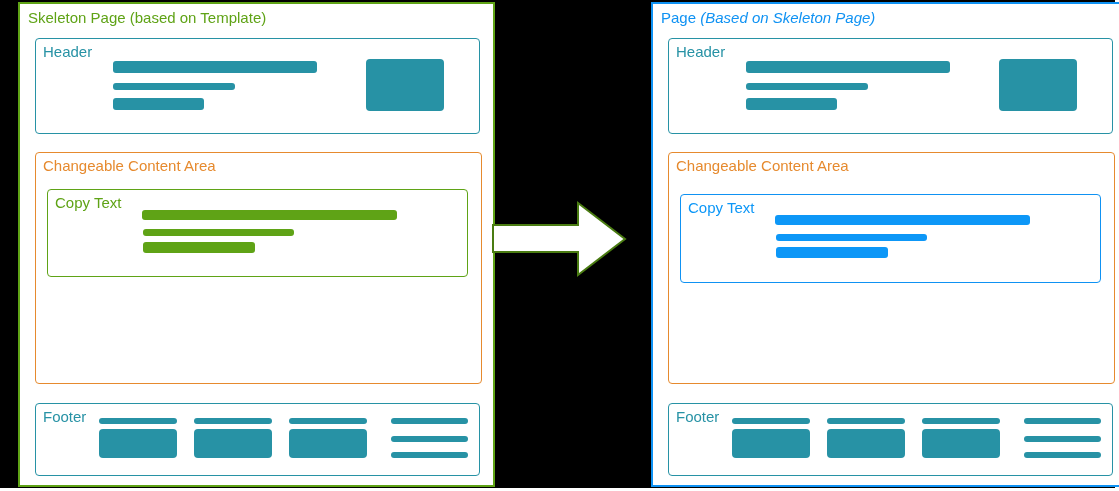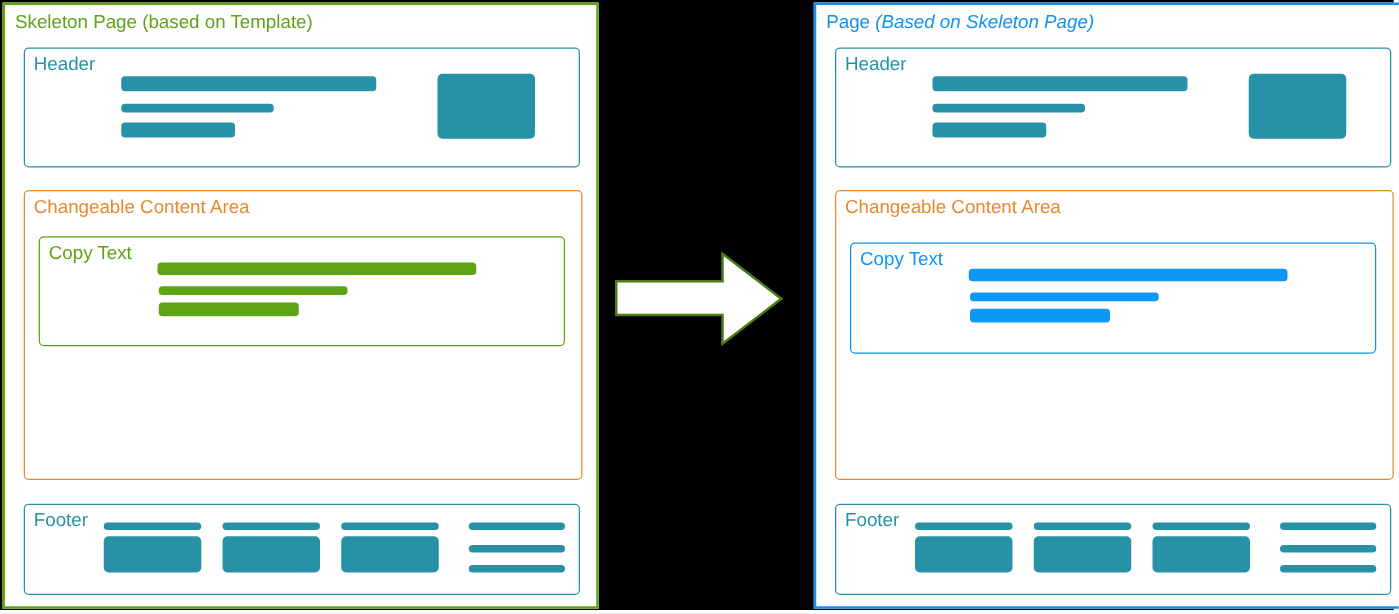--- a/index.html
+++ b/index.html
@@ -19,21 +19,21 @@
     width:1115px;height:488px;
     background:var(--background,#000000);
   }
   
   .panel{
     position:absolute;top:2px;
     width:473px;height:481px;
     background:#ffffff;
     border:2px solid;
   }
-  .panel-left{left:2px;border-color:var(--green,#5fa316);}
+  .panel-left{left:18px;border-color:var(--green,#5fa316);}
   .panel-right{left:624px;border-color:var(--blue,#0f92f3);margin-left:27px;}
   .panel-title{
     position:absolute;left:8px;top:4px;
     font-size:15px;line-height:20px;white-space:nowrap;
   }
   .panel-left .panel-title{color:var(--green,#5fa316);}
   .panel-right .panel-title{color:var(--blue,#0f92f3);}
   .italic{font-style:italic;}
   
   .box{

